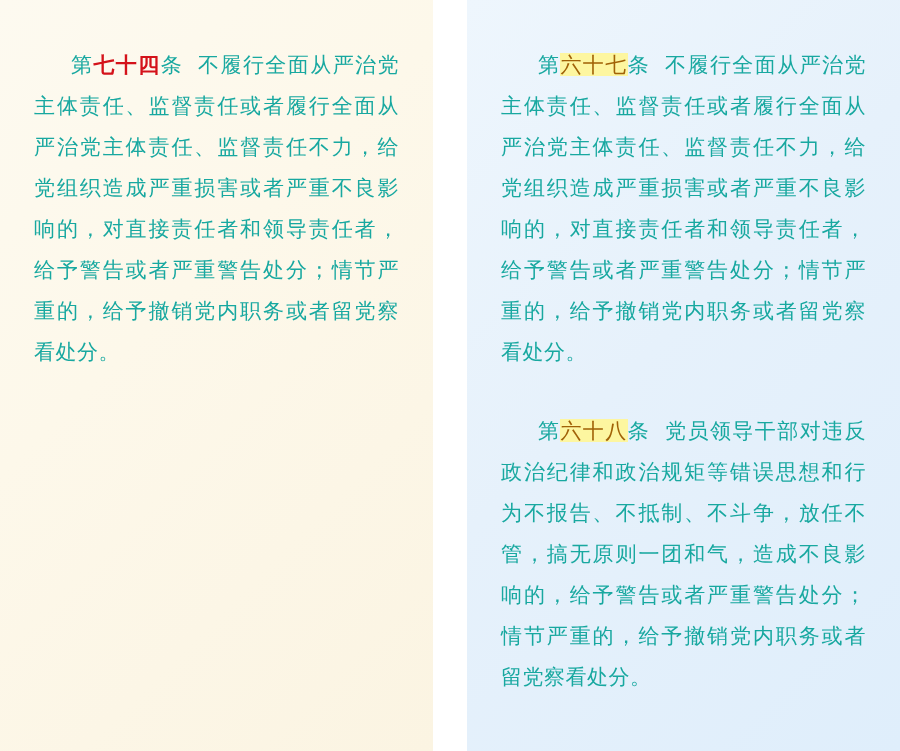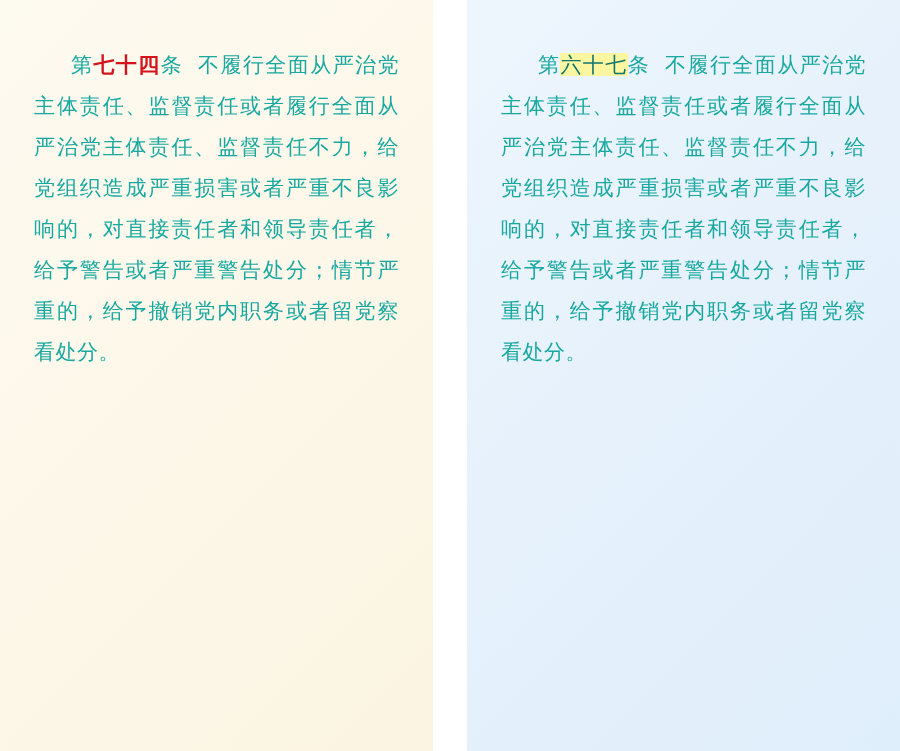--- a/index.html
+++ b/index.html
@@ -49,21 +49,21 @@
   .art-label {
     color: #18a8a0;
     font-weight: normal;
   }
   .art-num-red {
     color: #d4121a;
     font-weight: bold;
   }
   .art-num-hl {
     background: #fdf6a0;
-    color: #0f766e;
+    color: #a16207;
     font-weight: normal;
   }
   .gap {
     display: inline-block;
     width: 14px;
   }
 </style>
 </head>
 <body>
 
@@ -77,16 +77,19 @@
 
 
   </div>
 
   <div class="col col-right">
 
     <p class="para">
       <span class="indent"></span><span class="art-label">第</span><span class="art-num-hl">六十七</span><span class="art-label">条</span><span class="gap"></span><span>不履行全面从严治党主体责任、监督责任或者履行全面从严治党主体责任、监督责任不力，给党组织造成严重损害或者严重不良影响的，对直接责任者和领导责任者，给予警告或者严重警告处分；情节严重的，给予撤销党内职务或者留党察看处分。</span>
     </p>
 
+    <p class="para">
+      <span class="indent"></span><span class="art-label">第</span><span class="art-num-hl">六十八</span><span class="art-label">条</span><span class="gap"></span><span>党员领导干部对违反政治纪律和政治规矩等错误思想和行为不报告、不抵制、不斗争，放任不管，搞无原则一团和气，造成不良影响的，给予警告或者严重警告处分；情节严重的，给予撤销党内职务或者留党察看处分。</span>
+    </p>
 
   </div>
 
 </div>
 
 </body></html>

